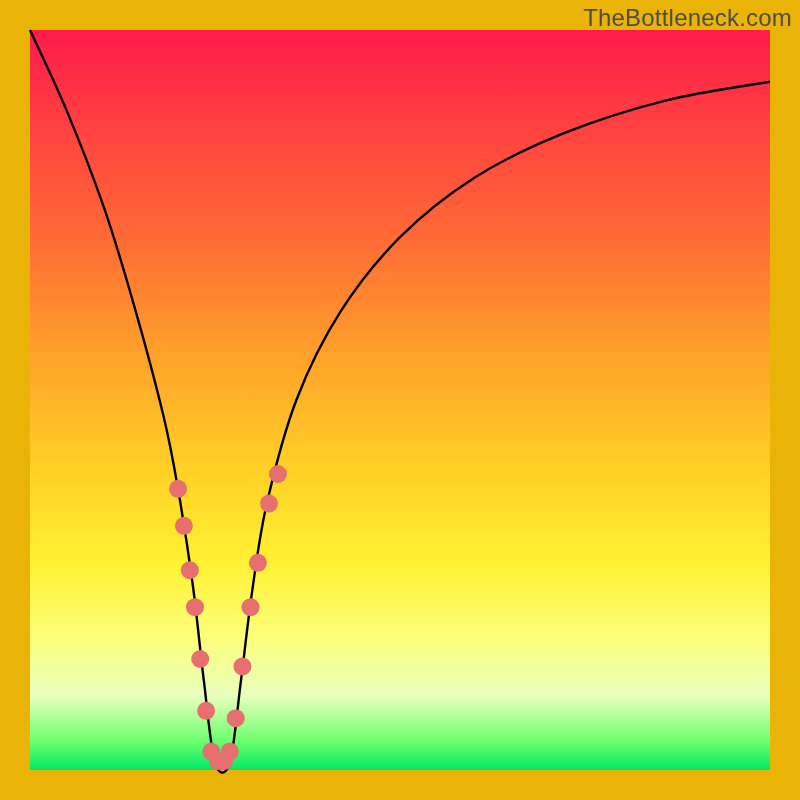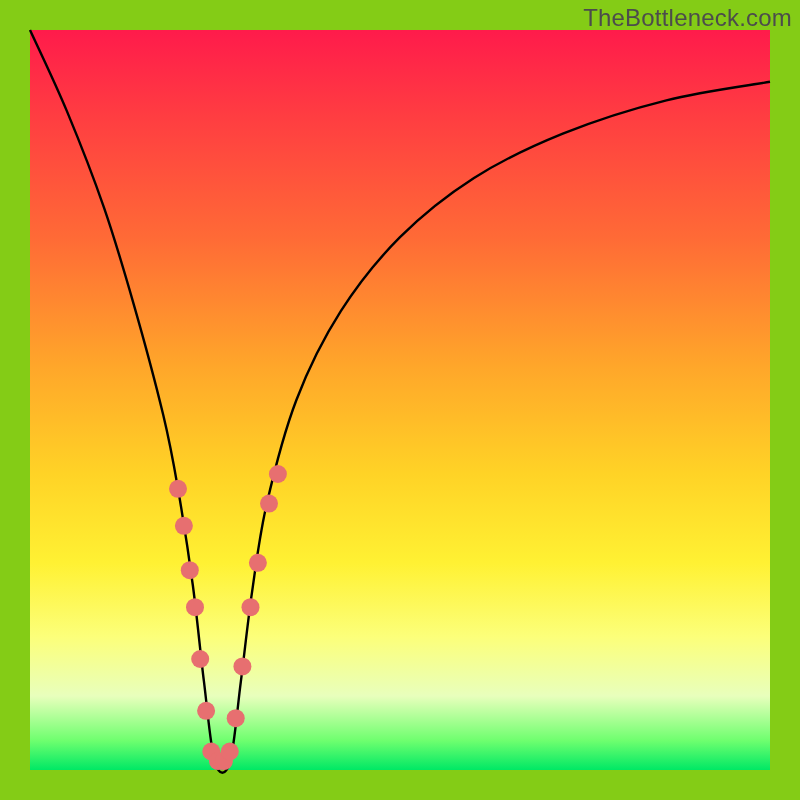--- a/index.html
+++ b/index.html
@@ -10,21 +10,21 @@
     overflow: hidden;
     background: #000;
     font-family: Arial, Helvetica, sans-serif;
   }
   .frame {
     position: absolute;
     left: 0;
     top: 0;
     width: 800px;
     height: 800px;
-    background: #84cc16;
+    background: #eab308;
   }
   .plot {
     position: absolute;
     left: 30px;
     top: 30px;
     width: 740px;
     height: 740px;
     
     background: linear-gradient(
       to bottom,

